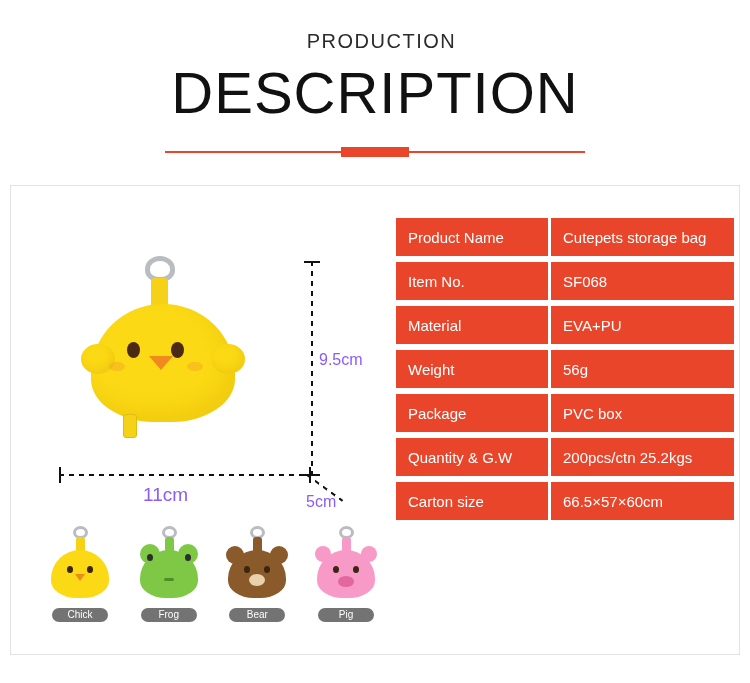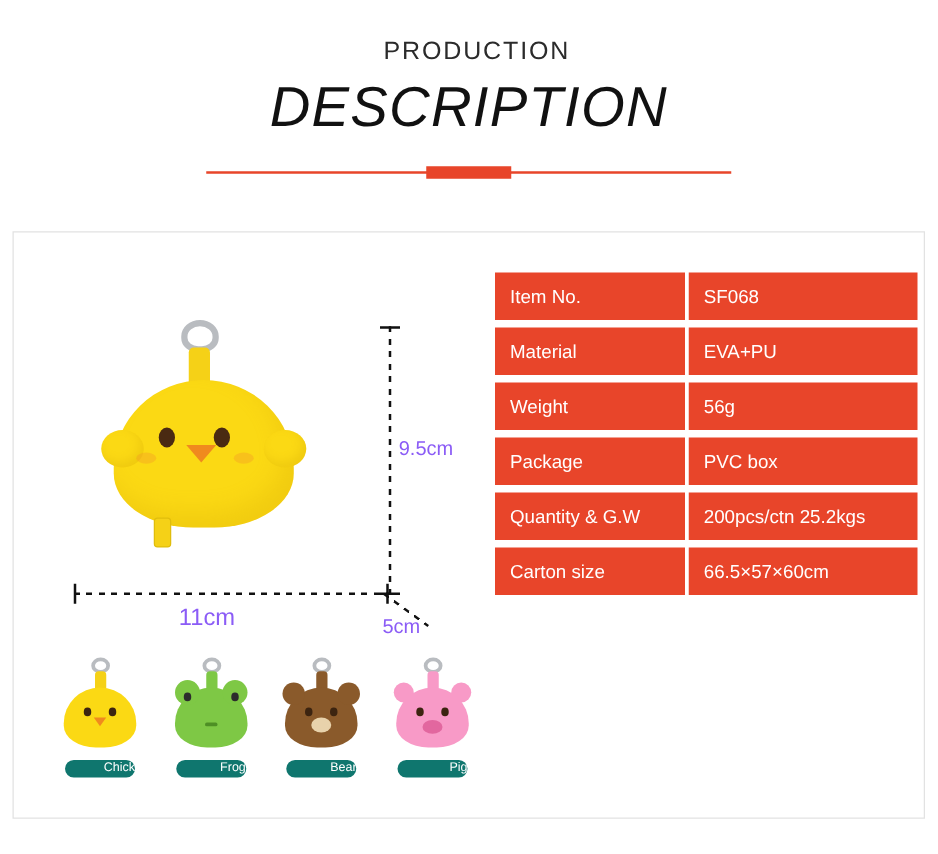--- a/index.html
+++ b/index.html
@@ -23,27 +23,26 @@
     text-align: center;
   }
   .header .kicker {
     font-size: 20px;
     letter-spacing: 1.5px;
     color: #2b2b2b;
     font-weight: 400;
     padding-left: 13px;
   }
   .header .title {
-    font-size: 45px;
+    font-size: 58px;
     letter-spacing: 1px;
     color: #111;
     font-weight: 400;
     margin-top: 8px;
     line-height: 1.1;
-    font-style: italic;
   }
   .divider {
     margin: 22px auto 0 auto;
     width: 420px;
     height: 10px;
     position: relative;
   }
   .divider .line {
     position: absolute;
     top: 4px;
@@ -306,26 +305,26 @@
     height: 18px;
     border-radius: 50%;
     z-index: 1;
   }
   .v-ear.l { left: 6px; }
   .v-ear.r { left: 50px; }
 
   .v-label {
     margin: 4px auto 0 auto;
     width: 56px;
-    background: #0f766e;
+    background: #737373;
     color: #fff;
     font-size: 10px;
     line-height: 14px;
     border-radius: 7px;
-    text-align: right;
+    text-align: center;
   }
 
   
   .spec-table {
     position: absolute;
     left: 385px;
     top: 32px;
     width: 338px;
   }
   .spec-row {
@@ -455,20 +454,24 @@
           <div class="v-nose" style="left:29px;top:50px;width:16px;height:11px;border-radius:50%;background:#e2679f;"></div>
         </div>
         <div class="v-label">Pig</div>
       </div>
 
     </div>
   </div>
 
   <div class="spec-table">
 
+    <div class="spec-row">
+      <div class="spec-key">Product Name</div>
+      <div class="spec-val">Cutepets storage bag</div>
+    </div>
 
     <div class="spec-row">
       <div class="spec-key">Item No.</div>
       <div class="spec-val">SF068</div>
     </div>
 
     <div class="spec-row">
       <div class="spec-key">Material</div>
       <div class="spec-val">EVA+PU</div>
     </div>

